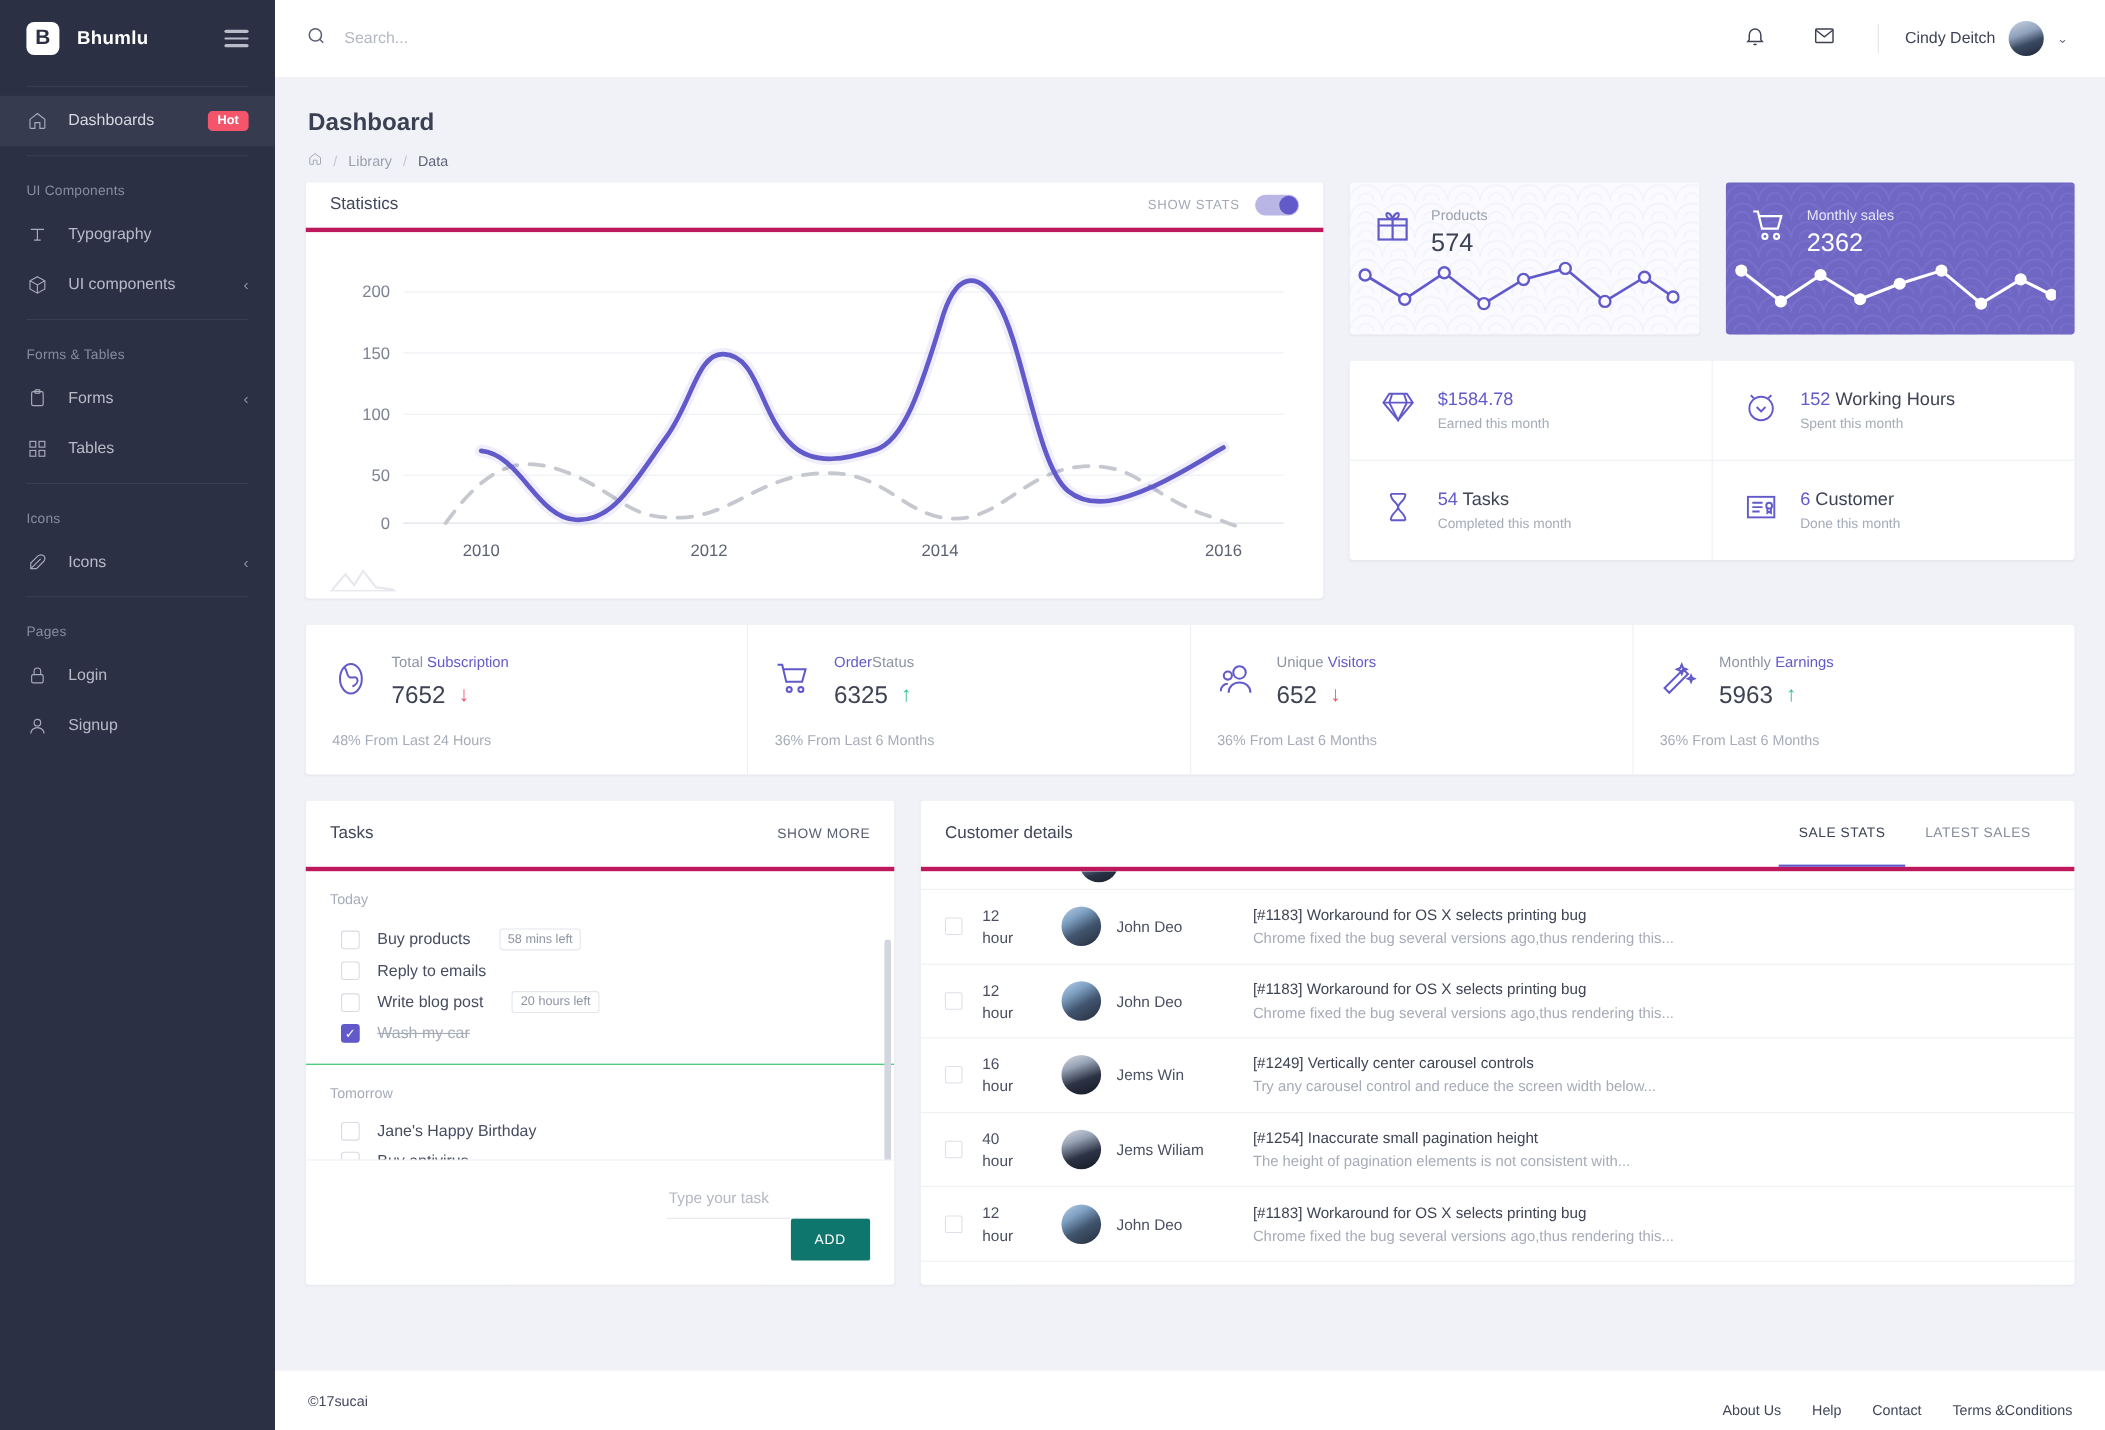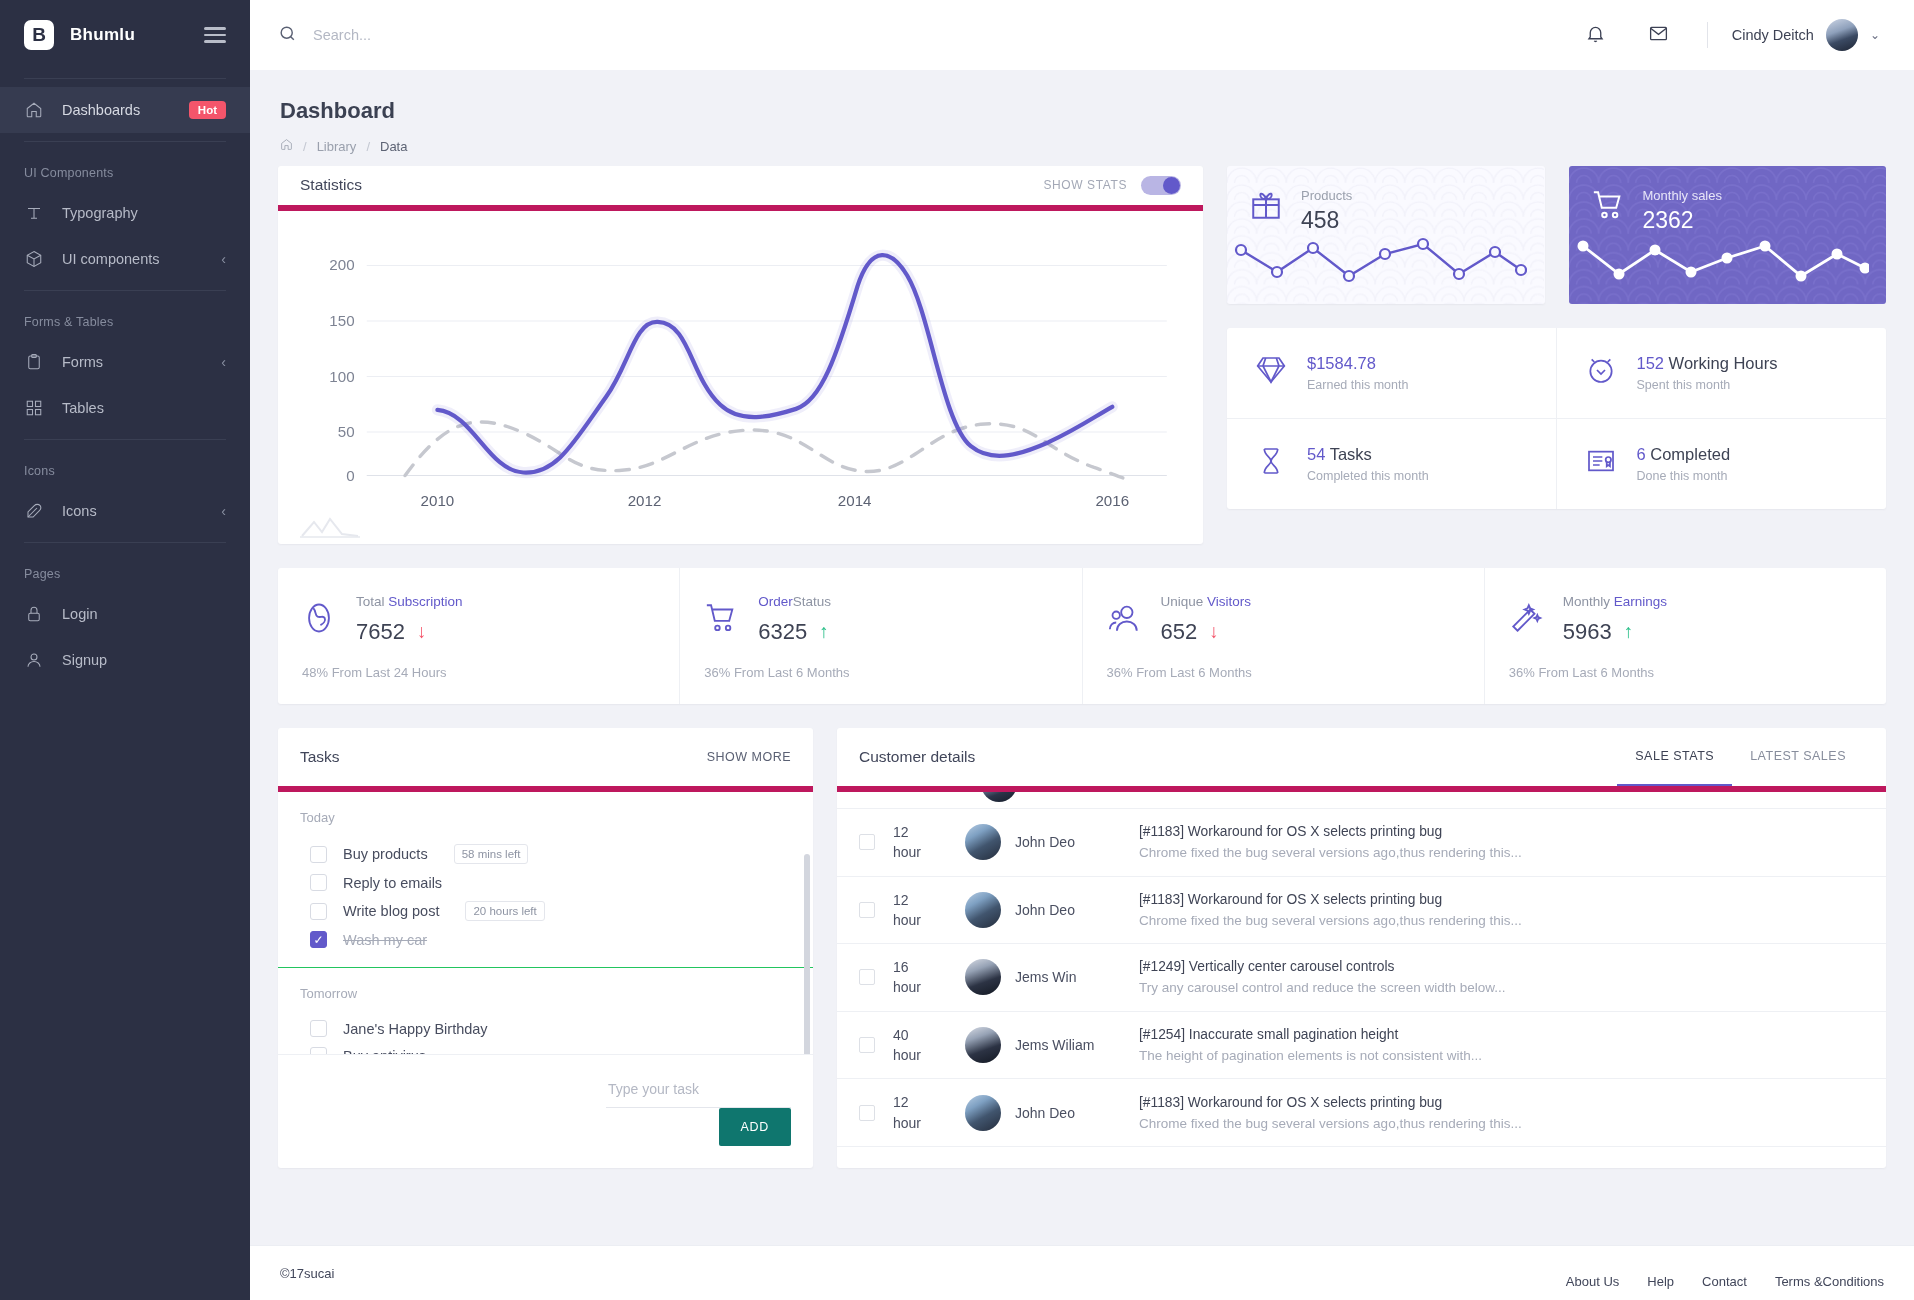--- a/index.html
+++ b/index.html
@@ -87,21 +87,21 @@
   .crumbs .sep { color: #c3c7d1; }
   .crumbs .cur { color: #5d6374; }
 
   .card { background: #fff; border-radius: 3px; box-shadow: 0 1px 2px rgba(60,64,80,.06); }
 
   
   .row1 { display: flex; gap: 24px; align-items: flex-start; }
   .stats-card { width: 925px; flex: 0 0 925px; height: 378px; display: flex; flex-direction: column; }
   .card-head {
     height: 64px; display: flex; align-items: center; padding: 0 22px;
-    border-bottom: 6px solid #be185d;
+    border-bottom: 4px solid #be185d;
   }
   .card-title { font-size: 15.5px; color: #41465a; }
   .card-head-right { margin-left: auto; display: flex; align-items: center; gap: 14px; }
   .show-stats-label { font-size: 12px; color: #a3a8b6; letter-spacing: .6px; }
   .toggle {
     width: 40px; height: 19px; border-radius: 12px; background: #b9b5e4;
     position: relative; cursor: pointer;
   }
   .toggle::after {
     content:""; position:absolute; right:1px; top:1px; width:17px; height:17px;
@@ -454,21 +454,21 @@
               <div class="mini-top">
                 <span class="mini-icon">
                   <svg viewBox="0 0 24 24">
                       <rect x="3" y="8" width="18" height="13"></rect>
                       <path d="M3 12h18M12 8v13"></path>
                     <path d="M12 8c-2 0-4-1-4-3s3-1 4 3c1-4 4-5 4-3s-2 3-4 3z"></path>
                     </svg>
                 </span>
                 <div>
                   <div class="mini-cap">Products</div>
-                  <div class="mini-val">458</div>
+                  <div class="mini-val">574</div>
                 </div>
               </div>
               <svg class="spark" viewBox="0 0 300 60" preserveAspectRatio="none">
                 <polyline fill="none" stroke="#6259ca" stroke-width="2.4" points="14,20 50,42 86,18 122,46 158,24 196,14 232,44 268,22 294,40"></polyline>
                 <g fill="#fafaff" stroke="#6259ca" stroke-width="2.2">
                   <circle cx="14" cy="20" r="5"></circle>
                     <circle cx="50" cy="42" r="5"></circle>
                     <circle cx="86" cy="18" r="5"></circle>
                   <circle cx="122" cy="46" r="5"></circle>
                     <circle cx="158" cy="24" r="5"></circle>
@@ -562,21 +562,21 @@
             <div class="kpi2-cell">
               <span class="kpi2-icon">
                 <svg viewBox="0 0 24 24">
                     <rect x="3" y="5" width="18" height="14"></rect>
                     <path d="M6 9h7M6 12h7M6 15h5"></path>
                     <circle cx="17.5" cy="11" r="2"></circle>
                     <path d="M16.3 12.6V16l1.2-.9 1.2.9v-3.4"></path>
                   </svg>
               </span>
               <div>
-                <div class="kpi2-val"><b>6</b><span> Completed</span></div>
+                <div class="kpi2-val"><b>6</b><span> Customer</span></div>
                 <div class="kpi2-sub">Done this month</div>
               </div>
             </div>
           </div>
         </div>
       </div>
 
       <div class="row2">
 
         <div class="kpi">

